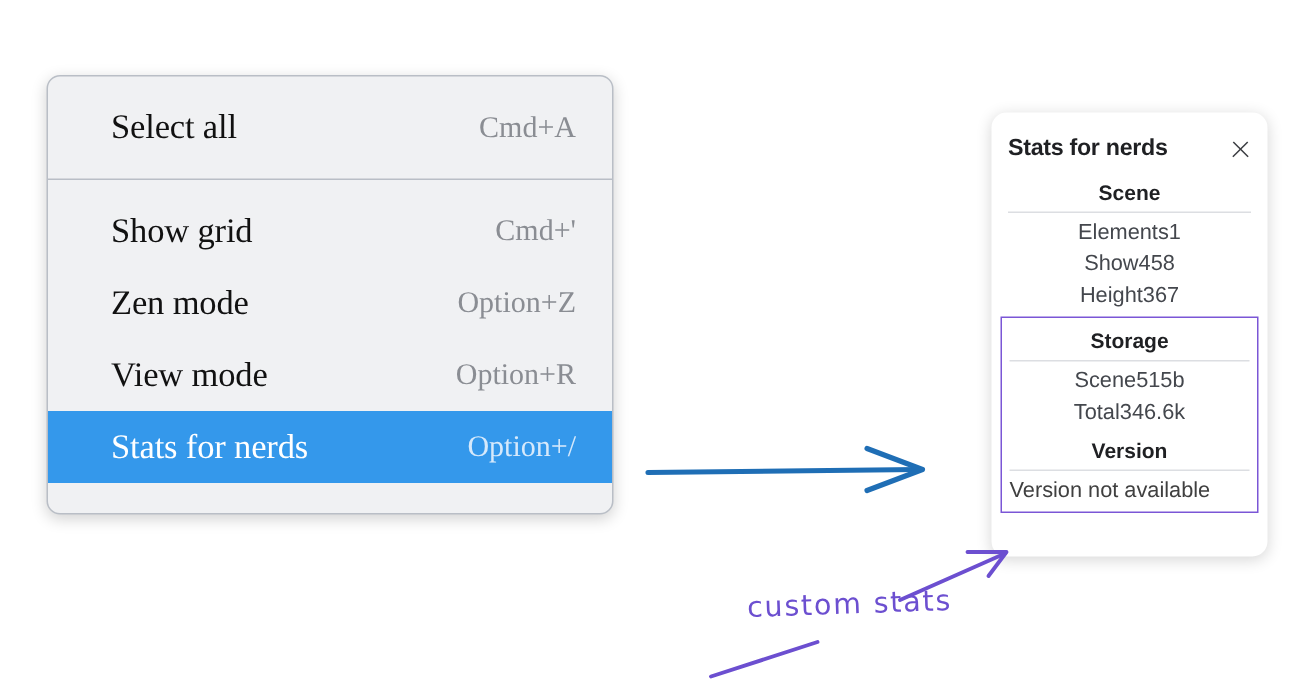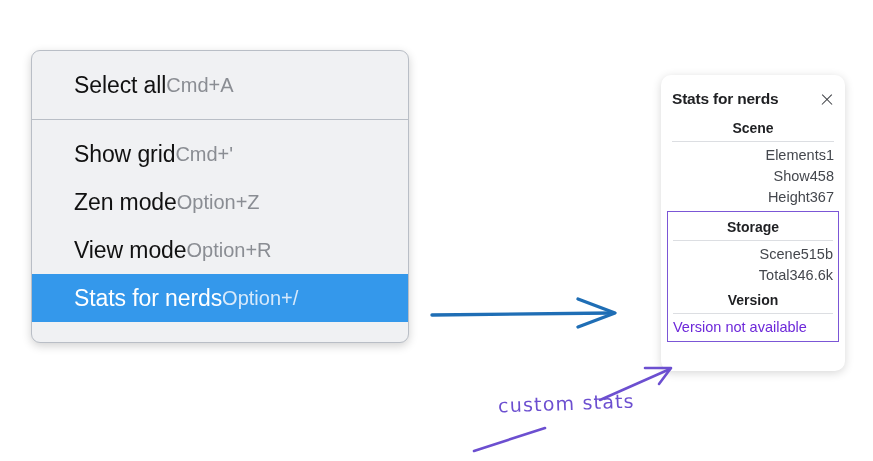--- a/index.html
+++ b/index.html
@@ -37,25 +37,26 @@
   .menu-pad-top { height: 10px; }
   .menu-pad-bottom { height: 20px; }
   .menu-sep {
     height: 1px;
     background: #b9bec6;
     width: 100%;
   }
   .menu-item {
     display: flex;
     align-items: center;
-    justify-content: flex-start;
+    justify-content: space-between;
     height: 48px;
     padding: 0 24px 0 42px;
     box-sizing: border-box;
     cursor: default;
+    font-family: Liberation Serif, serif;
   }
   .menu-item .label {
     font-size: 23px;
     color: #111111;
     letter-spacing: -0.1px;
     white-space: nowrap;
   }
   .menu-item .shortcut {
     font-size: 20px;
     color: #8a8d93;
@@ -129,31 +130,31 @@
     color: #1f2023;
     padding: 7px 0 5px 0;
   }
   .rule {
     height: 1px;
     background: #dcdee2;
     margin-bottom: 2px;
   }
   .stat-row {
     display: flex;
-    justify-content: flex-end;
+    justify-content: center;
     align-items: baseline;
     font-size: 14.5px;
     color: #44474d;
     padding: 2.5px 0;
   }
   .stat-row .k { white-space: nowrap; }
   .stat-row .v { white-space: nowrap; }
   .version-line {
     font-size: 14.5px;
-    color: #6d28d9;
+    color: #404040;
     padding: 3px 0 2px 0;
     white-space: nowrap;
   }
 
   
   .annotation-svg {
     position: absolute;
     left: 0;
     top: 0;
     width: 873px;

